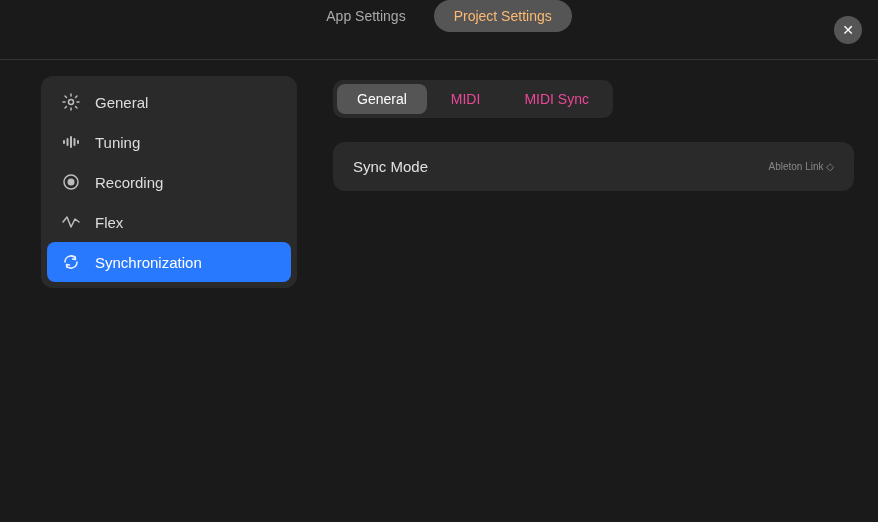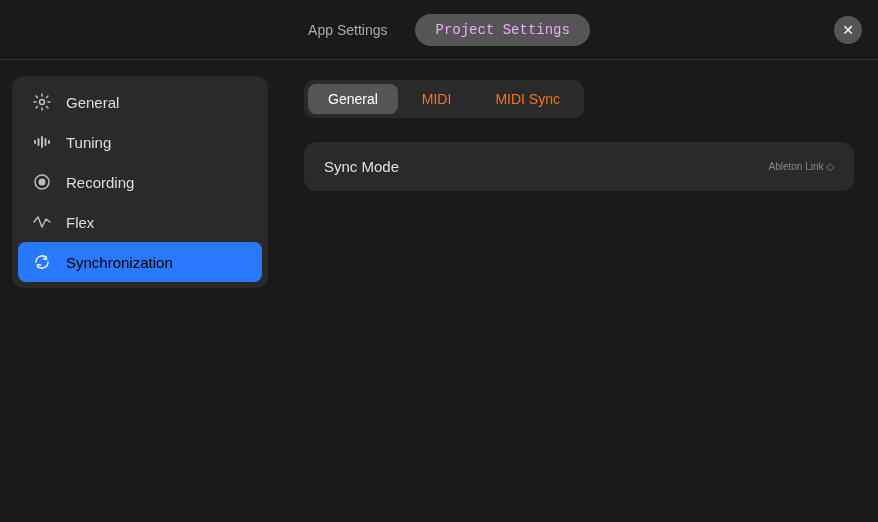--- a/index.html
+++ b/index.html
@@ -11,21 +11,21 @@
       color: #fff;
       overflow: hidden;
       position: relative;
     }
 
     
     .top-bar {
       height: 60px;
       background: #1a1a1a;
       display: flex;
-      align-items: center;
+      align-items: flex-start;
       justify-content: center;
       position: relative;
       border-bottom: 1px solid #333;
     }
     .top-bar-center {
       display: flex;
       gap: 8px;
       align-items: center;
     }
     .tab-btn {
@@ -35,22 +35,21 @@
       cursor: pointer;
       font-size: 14px;
       font-weight: 500;
     }
     .tab-btn.inactive {
       background: transparent;
       color: #aaa;
     }
     .tab-btn.active {
       background: #555;
-      color: #f0abfc;
-      font-family: Liberation Mono, monospace;
+      color: #fdba74;
     }
     .close-btn {
       position: absolute;
       right: 16px;
       top: 50%;
       transform: translateY(-50%);
       width: 28px;
       height: 28px;
       border-radius: 50%;
       background: #555;
@@ -60,20 +59,21 @@
       cursor: pointer;
       display: flex;
       align-items: center;
       justify-content: center;
     }
 
     
     .main {
       display: flex;
       height: calc(522px - 60px);
+      padding-left: 29px;
     }
 
     
     .sidebar {
       width: 280px;
       background: #1a1a1a;
       padding: 16px 12px;
       flex-shrink: 0;
     }
     .sidebar-inner {
@@ -87,21 +87,21 @@
       align-items: center;
       gap: 14px;
       padding: 10px 14px;
       border-radius: 8px;
       cursor: pointer;
       font-size: 15px;
       color: #ddd;
     }
     .sidebar-item.active {
       background: #2979ff;
-      color: #000000;
+      color: #ffffff;
     }
     .sidebar-icon {
       width: 20px;
       height: 20px;
       display: flex;
       align-items: center;
       justify-content: center;
       flex-shrink: 0;
       opacity: 0.9;
     }
@@ -130,21 +130,21 @@
       cursor: pointer;
       font-size: 14px;
       font-weight: 500;
     }
     .sub-tab.active {
       background: #555;
       color: #fff;
     }
     .sub-tab.inactive {
       background: transparent;
-      color: #f97316;
+      color: #ec4899;
     }
 
     
     .settings-panel {
       background: #2a2a2a;
       border-radius: 12px;
       overflow: hidden;
     }
     .settings-row {
       display: flex;

